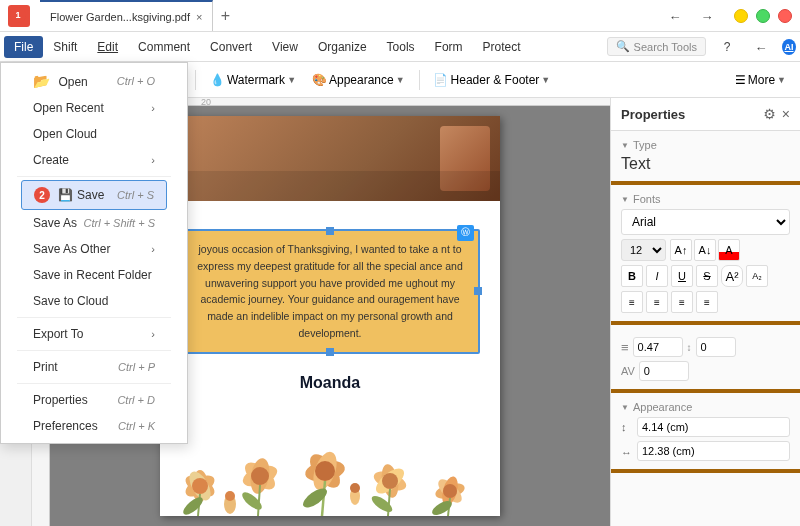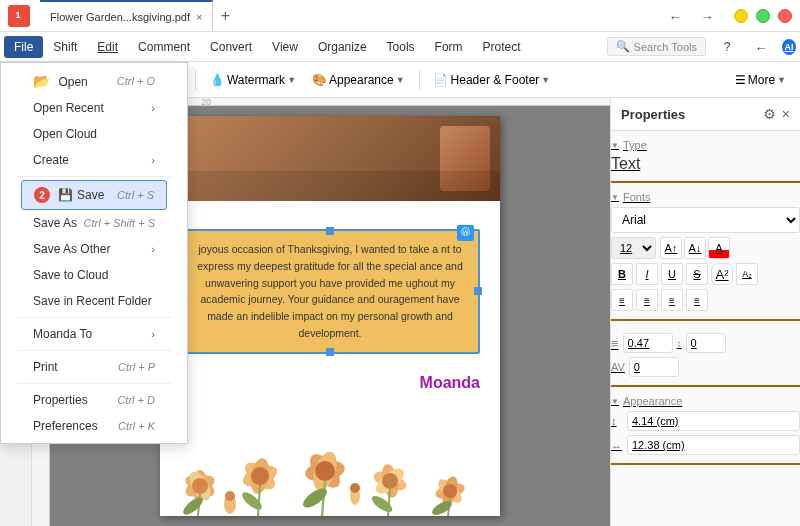--- a/index.html
+++ b/index.html
@@ -238,24 +238,24 @@
     .text-box-selected .resize-handle {
       width: 8px; height: 8px;
       background: #4a90d9;
       position: absolute;
     }
     .text-box-selected .resize-handle.top { top: -4px; left: 50%; transform: translateX(-50%); }
     .text-box-selected .resize-handle.bottom { bottom: -4px; left: 50%; transform: translateX(-50%); }
     .text-box-selected .resize-handle.left { left: -4px; top: 50%; transform: translateY(-50%); }
     .text-box-selected .resize-handle.right { right: -4px; top: 50%; transform: translateY(-50%); }
     .pdf-name {
-      text-align: right;
+      text-align: center;
       font-size: 16px;
       font-weight: bold;
-      color: #a21caf;
+      color: #0f172a;
       margin: 20px 0;
     }
 
     
     .right-panel {
       width: 190px;
       background: #fafafa;
       border-left: 1px solid #ddd;
       overflow-y: auto;
       padding: 0;
@@ -273,23 +273,22 @@
       font-weight: 600;
       color: #333;
     }
     .panel-icons {
       display: flex; gap: 6px;
     }
     .panel-icon-btn {
       font-size: 14px; color: #666; cursor: pointer;
     }
     .panel-section {
-      padding: 8px 0;
-      border-bottom: 2px solid #a16207;
-      text-decoration: underline;
+      padding: 8px 10px;
+      border-bottom: 4px solid #a16207;
     }
     .panel-section-title {
       font-size: 11px;
       color: #888;
       margin-bottom: 4px;
       display: flex; align-items: center; gap: 4px;
     }
     .panel-section-title::before {
       content: '▼';
       font-size: 8px;
@@ -479,28 +478,28 @@
     </div>
     <div class="file-menu-item">
       <span>Save As</span>
       <span class="file-menu-shortcut">Ctrl + Shift + S</span>
     </div>
     <div class="file-menu-item">
       <span>Save As Other</span>
       <span class="file-menu-arrow">›</span>
     </div>
     <div class="file-menu-item">
+      <span>Save in Recent Folder</span>
+    </div>
+    <div class="file-menu-item">
       <span>Save to Cloud</span>
     </div>
-    <div class="file-menu-item">
-      <span>Save in Recent Folder</span>
-    </div>
     <div class="file-menu-separator"></div>
     <div class="file-menu-item">
-      <span>Moanda To</span>
+      <span>Export To</span>
       <span class="file-menu-arrow">›</span>
     </div>
     <div class="file-menu-separator"></div>
     <div class="file-menu-item">
       <span>Print</span>
       <span class="file-menu-shortcut">Ctrl + P</span>
     </div>
     <div class="file-menu-separator"></div>
     <div class="file-menu-item">
       <span>Properties</span>

